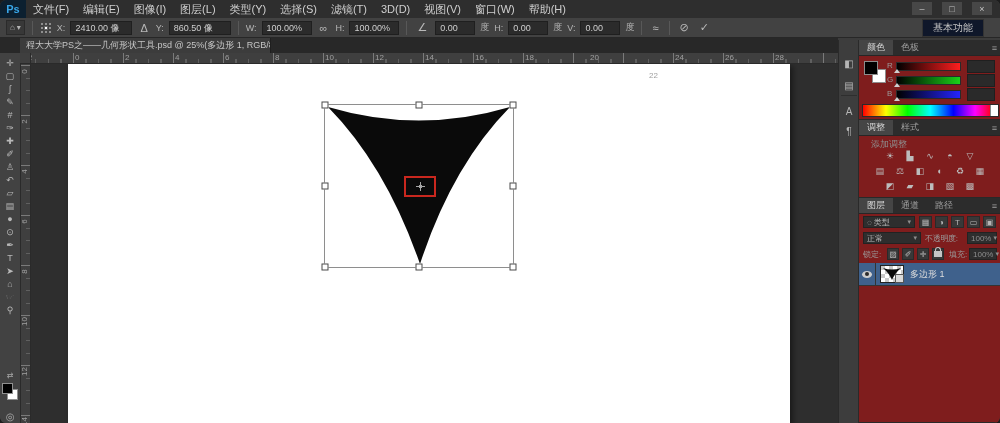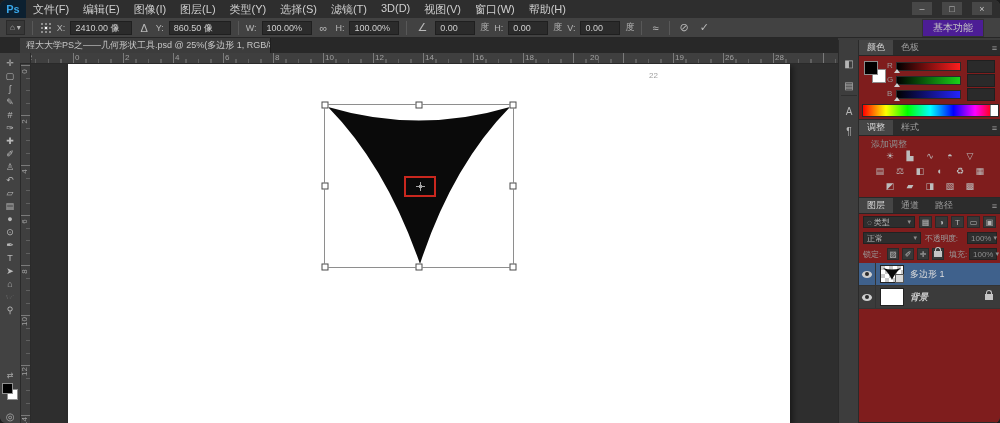--- a/index.html
+++ b/index.html
@@ -4,21 +4,21 @@
 <style>
   html,body{margin:0;padding:0;background:#1d1d1d;}
   #app{position:relative;width:1000px;height:423px;background:#3c3c3c;overflow:hidden;
        font-family:"Liberation Sans",sans-serif;font-size:10px;color:#c9c9c9;border-radius:6px;}
 
   
   .menubar{position:absolute;left:0;top:0;width:1000px;height:18px;background:#2e2e2e;
            border-bottom:1px solid #232323;display:flex;align-items:center;}
   .pslogo{width:26px;height:18px;background:#0c2030;font-weight:bold;font-size:11px;
           display:flex;align-items:center;justify-content:center;}
-  #menu-items{display:flex;align-items:flex-start;}
+  #menu-items{display:flex;align-items:center;}
   .menu-item{padding:0 7px;font-size:11px;color:#cfcfcf;cursor:default;}
   .winctl{position:absolute;right:8px;top:2px;display:flex;gap:10px;z-index:50;}
   .winbtn{width:20px;height:13px;background:#474747;color:#c3c3c3;font-size:9px;
           display:flex;align-items:center;justify-content:center;}
 
   
   .optionsbar{position:absolute;left:0;top:18px;width:1000px;height:20px;background:#424242;
               border-bottom:1px solid #272727;display:flex;align-items:center;gap:5px;
               padding:0 6px;box-sizing:border-box;}
   .preset-chip{display:flex;align-items:center;gap:2px;background:#383838;border:1px solid #2b2b2b;
@@ -26,21 +26,21 @@
   .sep{width:1px;height:14px;background:#585858;margin:0 2px;}
   .refgrid{display:grid;grid-template-columns:repeat(3,4px);grid-template-rows:repeat(3,4px);
            width:12px;height:12px;}
   .refdot{width:2px;height:2px;background:#8f8f8f;margin:1px;}
   .refdot.on{background:#ffffff;outline:1px solid #666;}
   .flabel{font-size:9px;color:#b4b4b4;}
   .fbox{background:#2b2b2b;border:1px solid #1f1f1f;padding:0 4px;font-size:9px;color:#cfcfcf;
         height:12px;line-height:12px;white-space:nowrap;}
   .w52{min-width:52px;} .w40{min-width:40px;} .w30{min-width:30px;}
   .obtn{color:#b9b9b9;font-size:11px;padding:0 3px;}
-  .workspace-btn{margin-left:auto;margin-right:10px;background:#4c1d95;border:1px solid #333;
+  .workspace-btn{margin-left:auto;margin-right:10px;background:#0f172a;border:1px solid #333;
                  color:#c3c3c3;font-size:10px;padding:1px 10px;}
 
   
   .tabbar{position:absolute;left:0;top:38px;width:838px;height:15px;background:#282828;
           border-bottom:1px solid #1f1f1f;}
   .doctab{position:absolute;left:20px;top:0;height:15px;max-width:238px;background:#3c3c3c;
           color:#c6c6c6;font-size:9px;display:flex;align-items:center;gap:6px;padding:0 6px;
           border-right:1px solid #1f1f1f;white-space:nowrap;overflow:hidden;}
 
   
@@ -283,21 +283,21 @@
       <span class="hlabel" style="left: 155px;">4</span>
       <span class="hlabel" style="left: 205px;">6</span>
       <span class="hlabel" style="left: 255px;">8</span>
       <span class="hlabel" style="left: 305px;">10</span>
       <span class="hlabel" style="left: 355px;">12</span>
       <span class="hlabel" style="left: 405px;">14</span>
       <span class="hlabel" style="left: 455px;">16</span>
       <span class="hlabel" style="left: 505px;">18</span>
       <span class="hlabel" style="left: 555px; padding-left: 15px;">20</span>
       <span class="hlabel" style="left: 629px; margin-top: 18px;">22</span>
-      <span class="hlabel" style="left: 655px;">19</span>
+      <span class="hlabel" style="left: 655px;">24</span>
       <span class="hlabel" style="left: 705px;">26</span>
       <span class="hlabel" style="left: 755px;">28</span>
     </div>
   <div class="vruler" id="v-ruler">
       <span class="vlabel" style="top: 4px;">0</span>
       <span class="vlabel" style="top: 54px;">2</span>
       <span class="vlabel" style="top: 104px;">4</span>
       <span class="vlabel" style="top: 154px;">6</span>
       <span class="vlabel" style="top: 204px;">8</span>
       <span class="vlabel" style="top: 254px;">10</span>
@@ -455,24 +455,16 @@
               <span class="eye"></span>
             </span>
             <span class="thumb checker">
               <svg width="22" height="16" viewBox="0 0 22 16">
                 <path d="M2,2 Q11,5 20,2 Q14,7 11,14 Q8,7 2,2 Z" fill="#0a0a0a"></path>
               </svg>
               <span class="badge"></span>
             </span>
             <span class="lname">多边形 1</span>
           </div>
-          <div class="lrow">
-            <span class="eyecell">
-              <span class="eye"></span>
-            </span>
-            <span class="thumb white"></span>
-            <span class="lname italic">背景</span>
-            <span class="padlock"></span>
-          </div>
         </div>
     </div>
   </div>
 </div>
 
 </body></html>

